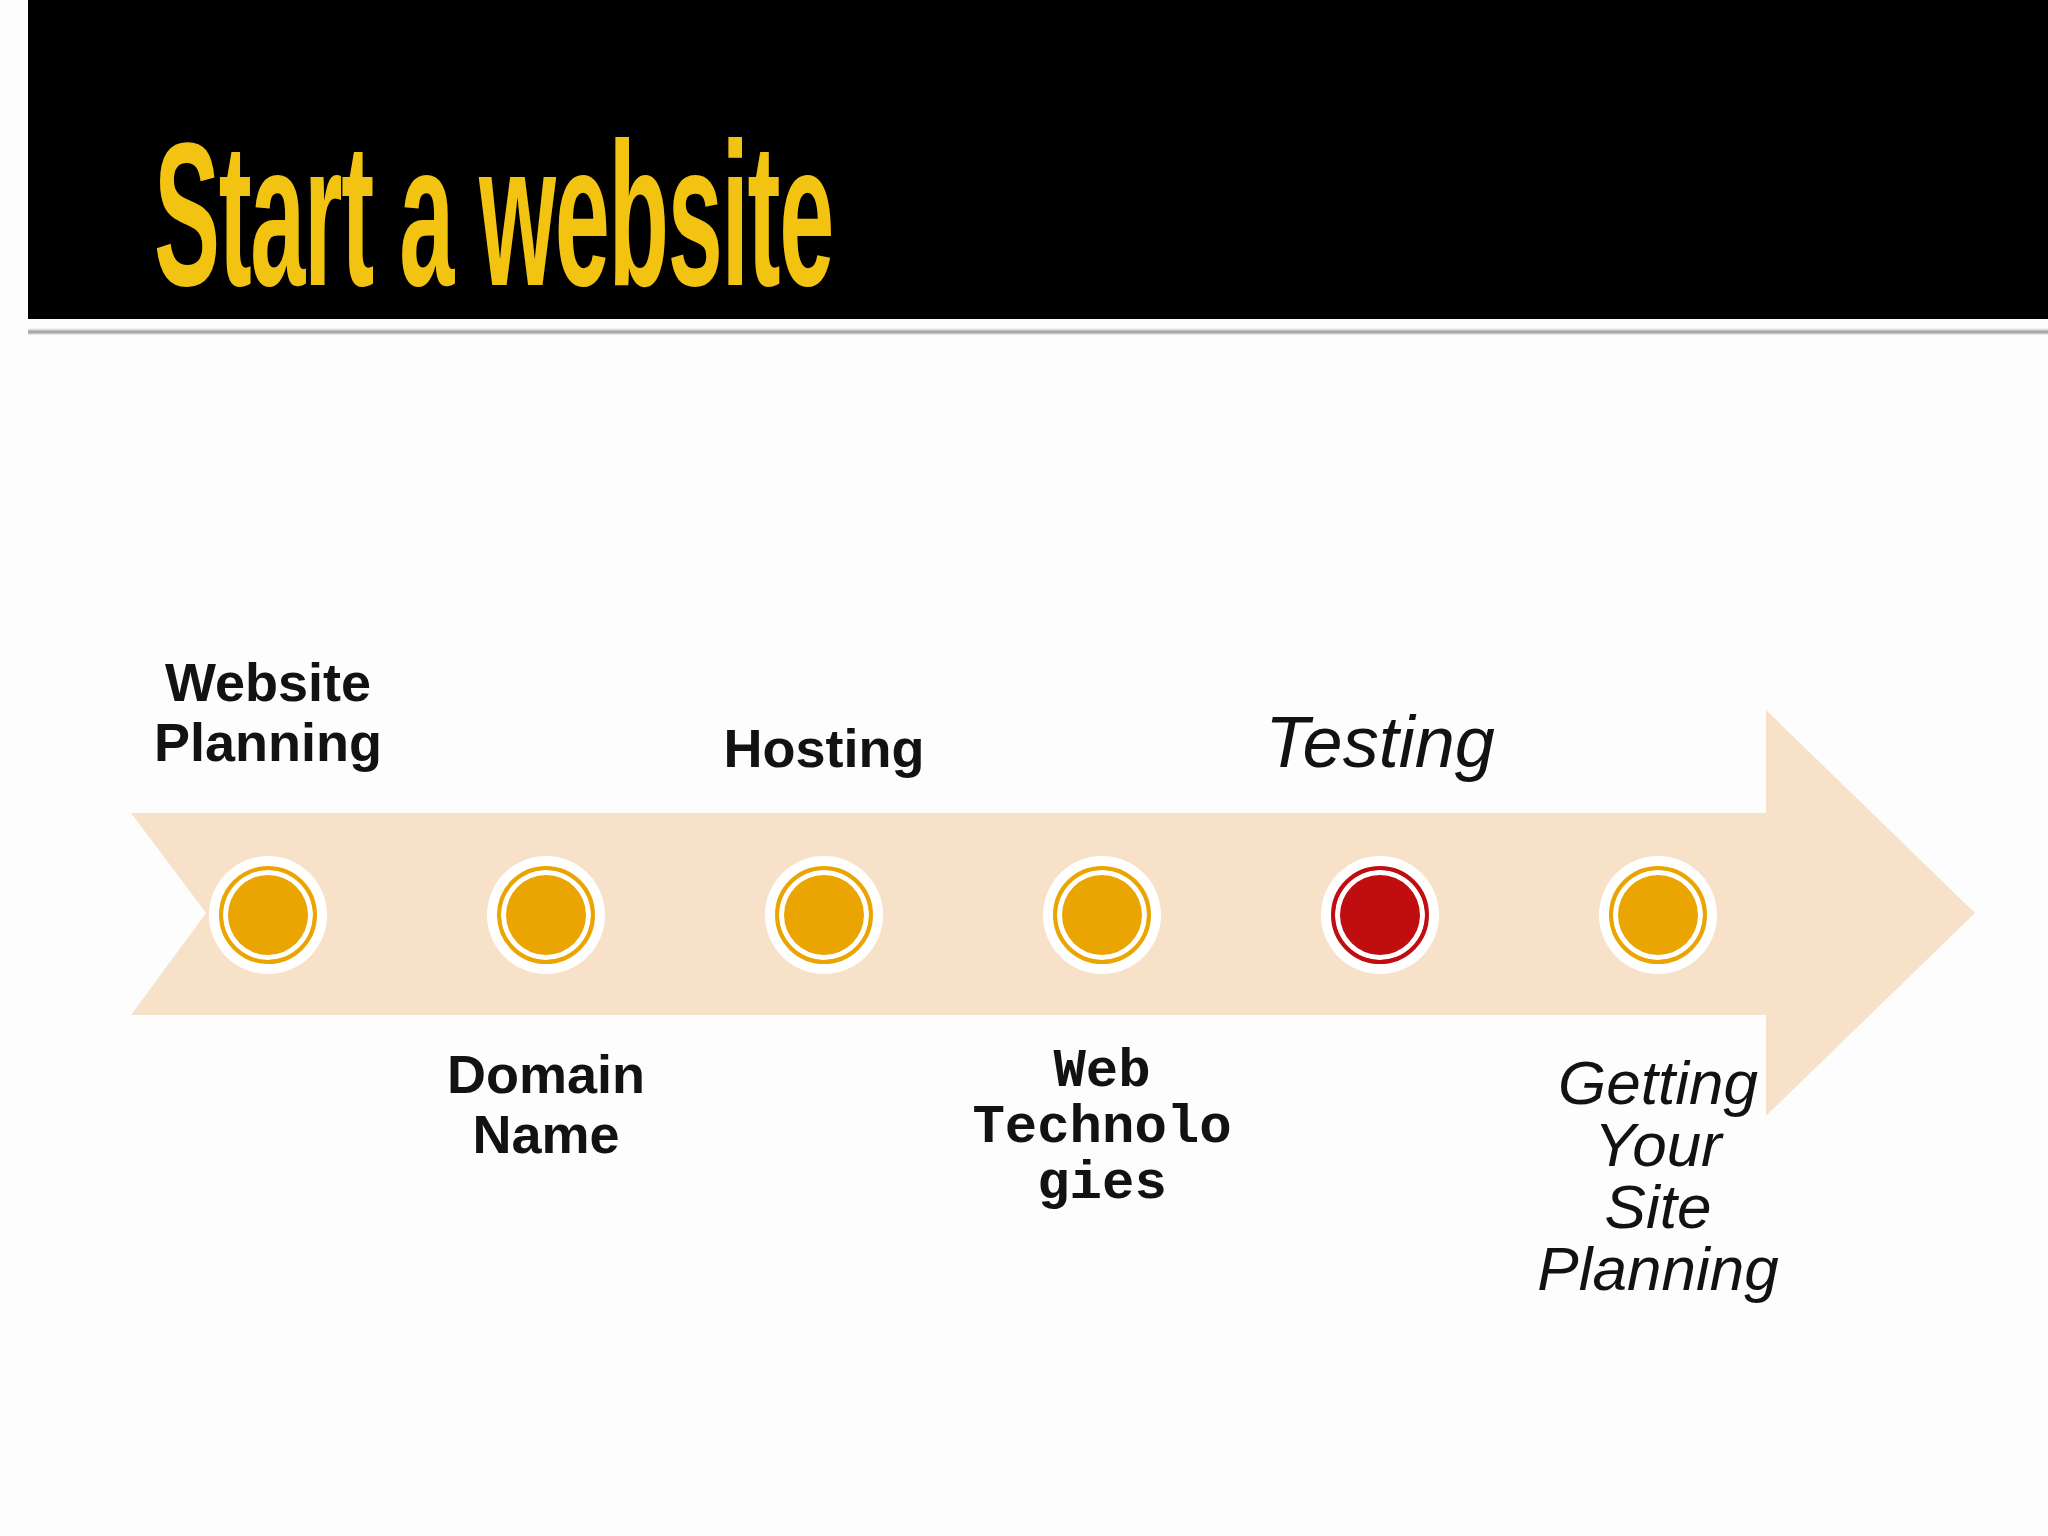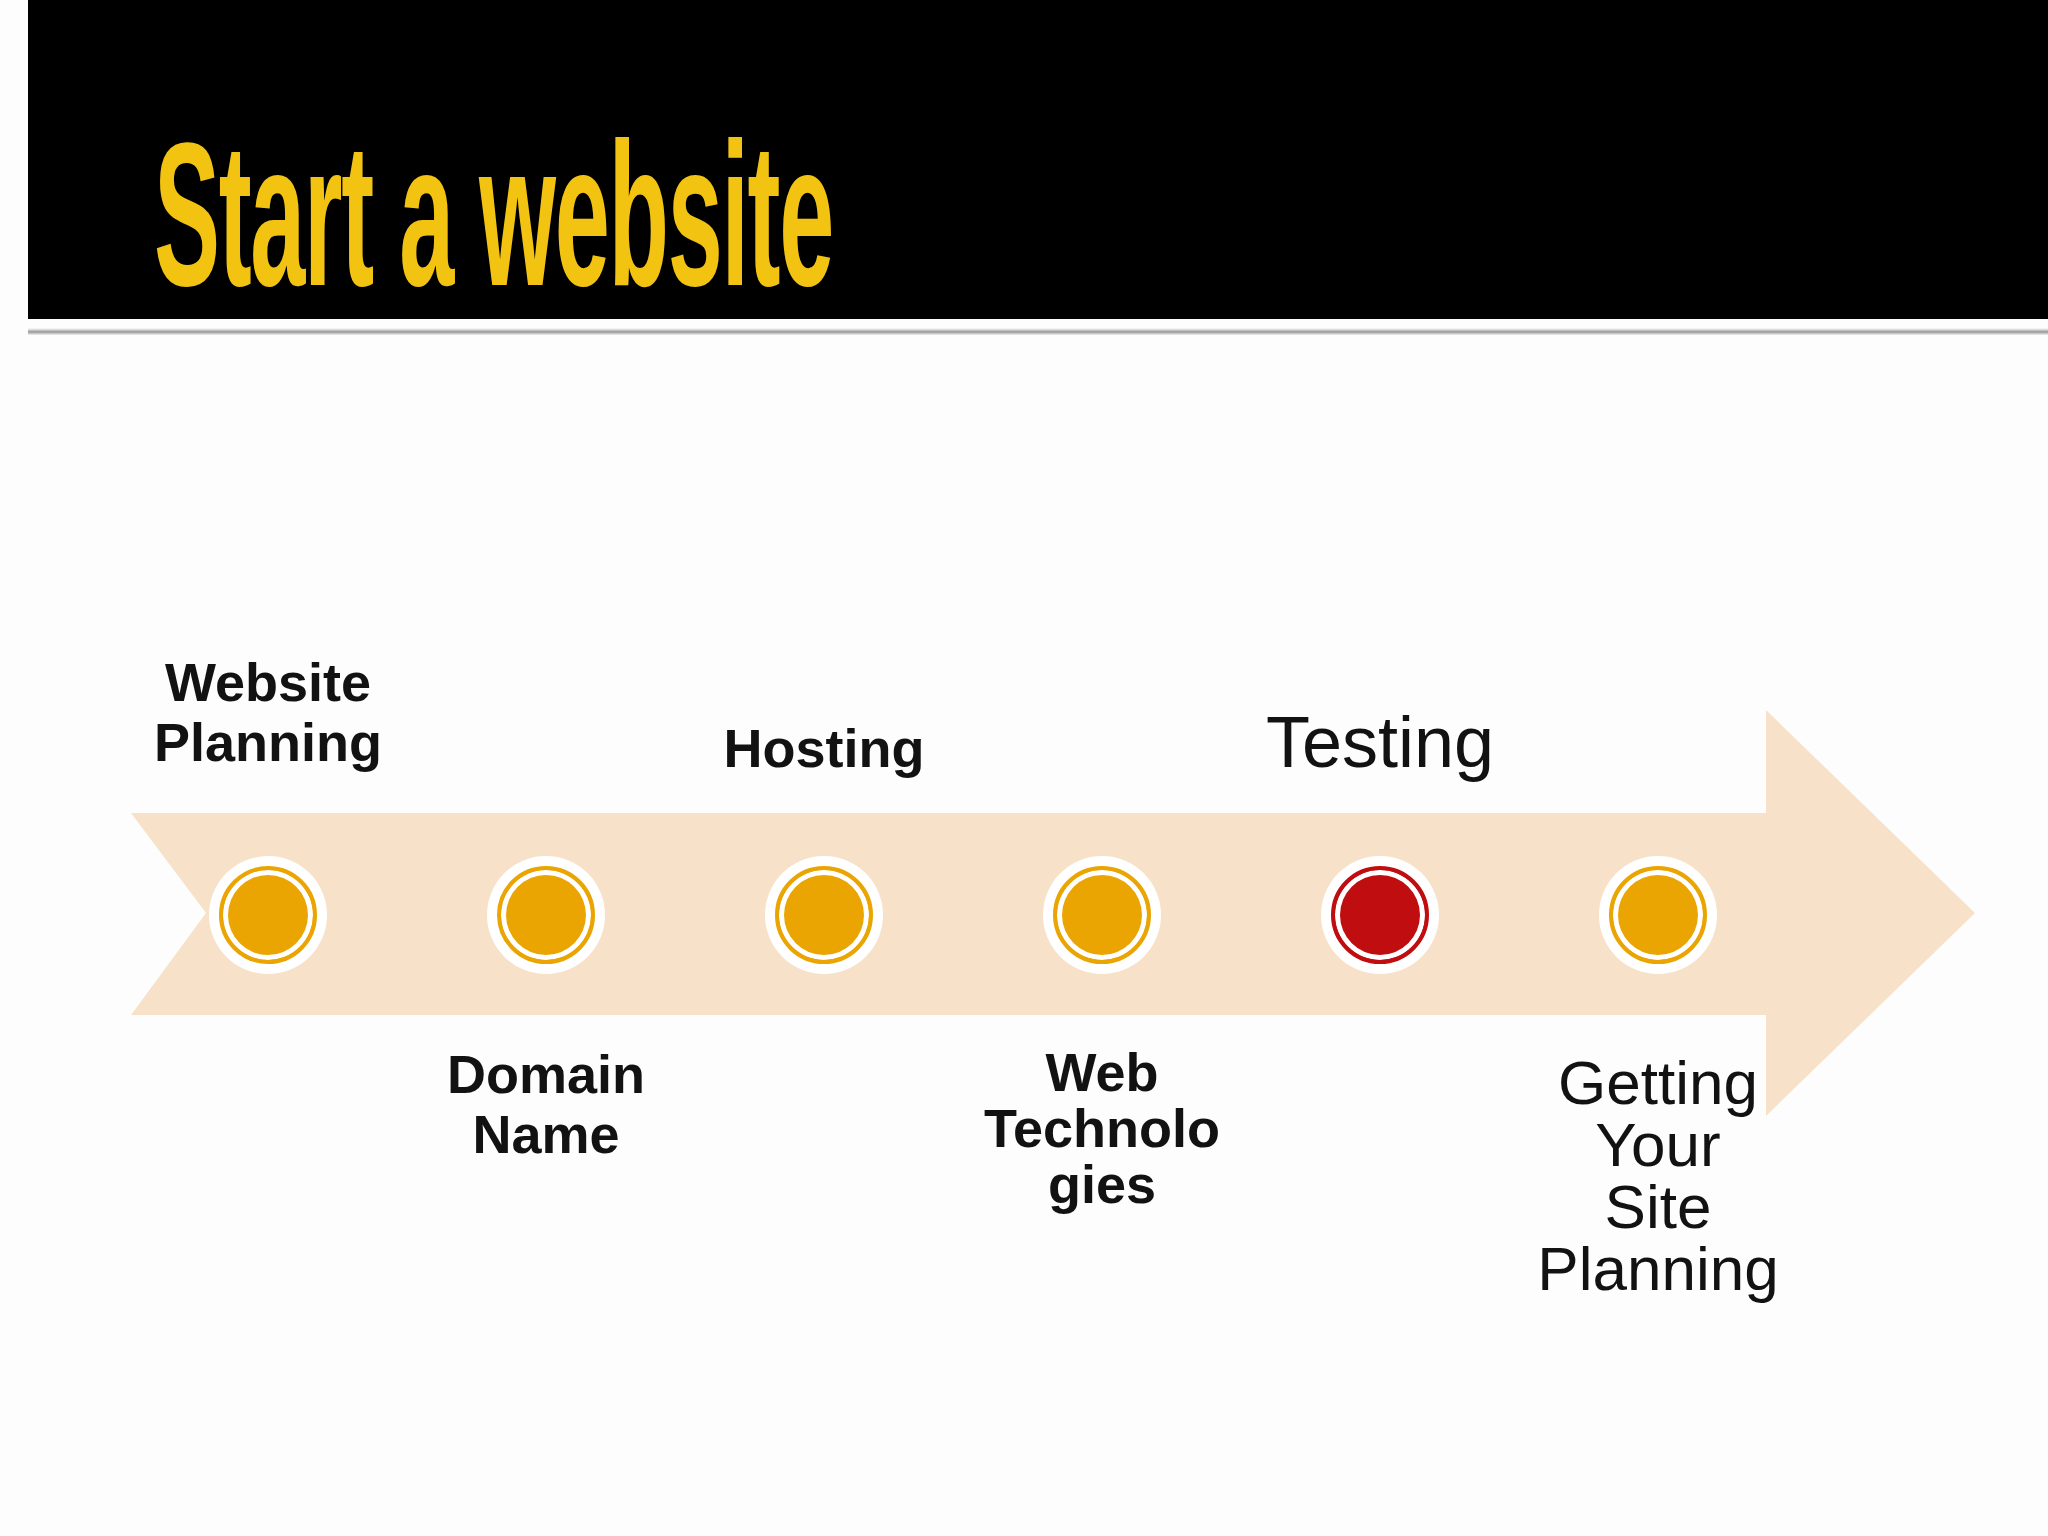--- a/index.html
+++ b/index.html
@@ -80,25 +80,25 @@
   
   .stage-label {
     position: absolute;
     width: 320px;
     text-align: center;
     color: #121212;
     white-space: pre-line;
     z-index: 4;
   }
   .lbl-bold { font-weight: 700; font-size: 54px; line-height: 60px; }
-  .lbl-reg  { font-weight: 400; }
+  .lbl-reg  { font-weight: 400; font-style: italic; }
   .lbl-0 { left: 80px;   top: 652px; text-align: center;  }                                 
   .lbl-1 { left: 358px;  top: 1044px; }                                 
   .lbl-2 { left: 636px;  top: 718px;  }                                 
-  .lbl-3 { left: 914px;  top: 1044px; line-height: 56px; }              
+  .lbl-3 { left: 914px;  top: 1044px; line-height: 56px; font-family: Liberation Mono, monospace; }              
   .lbl-4 { left: 1192px; top: 702px;  font-size: 72px; line-height: 80px; } 
   .lbl-5 { left: 1470px; top: 1052px; font-size: 62px; line-height: 62px; } 
 </style>
 </head>
 <body>
 
 <div class="slide">
 
   <div class="header" style="background: rgb(0, 0, 0);">
     <div class="title" style="color: rgb(242, 196, 17);">Start a website</div>

